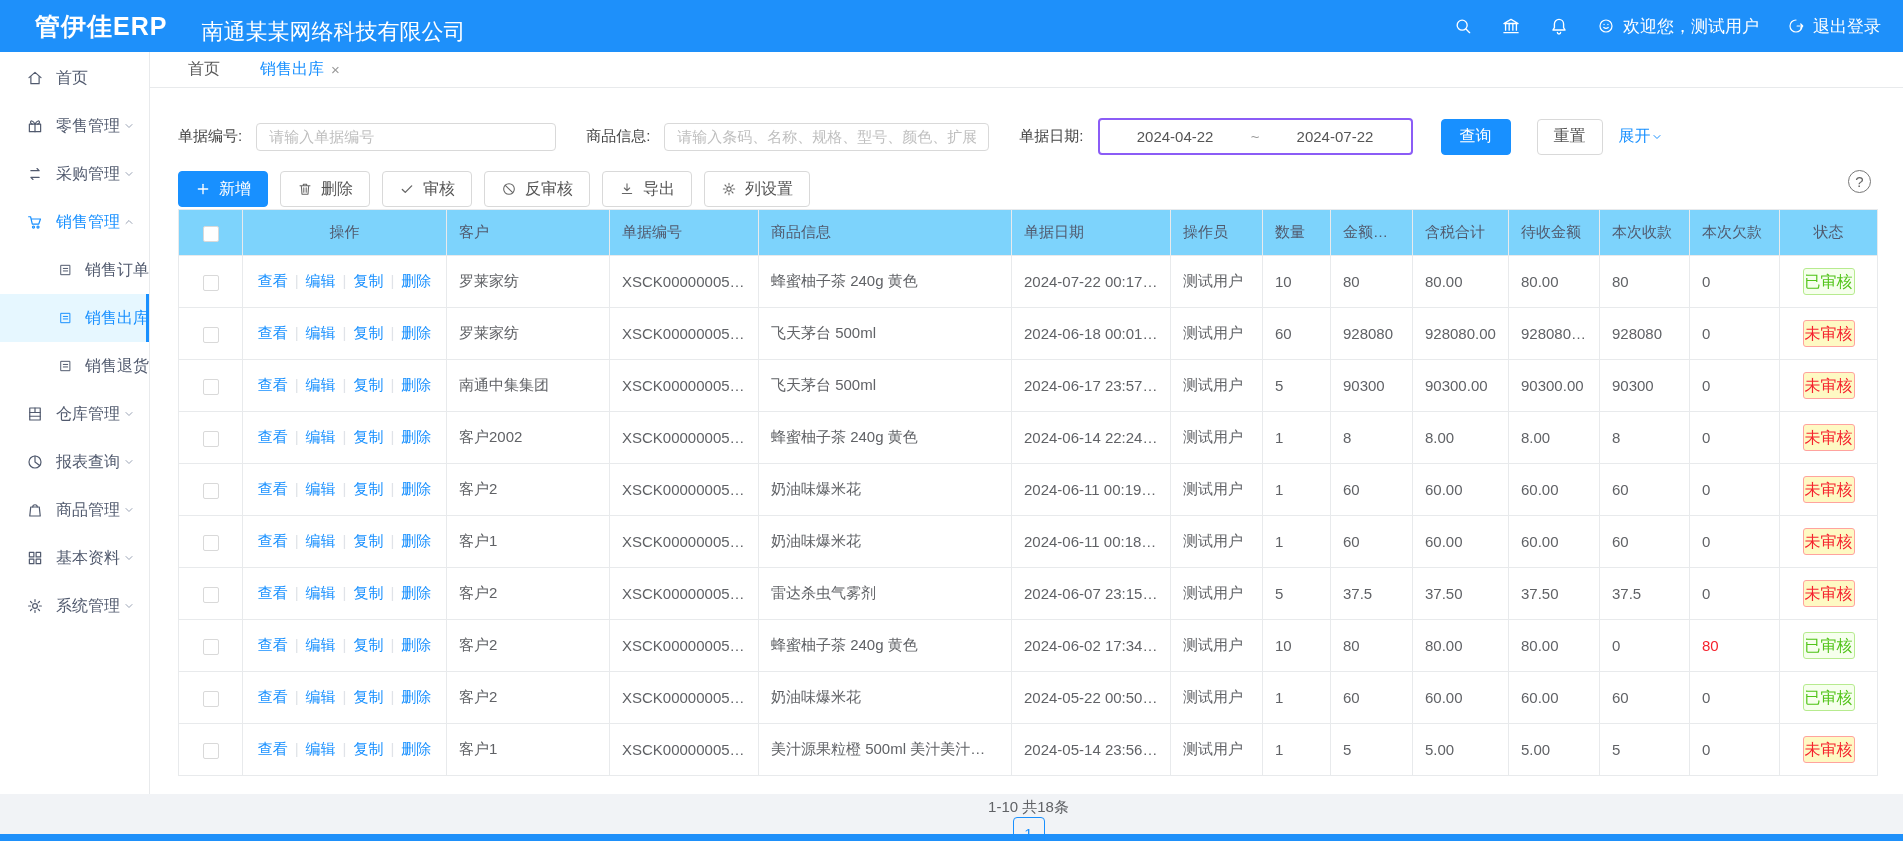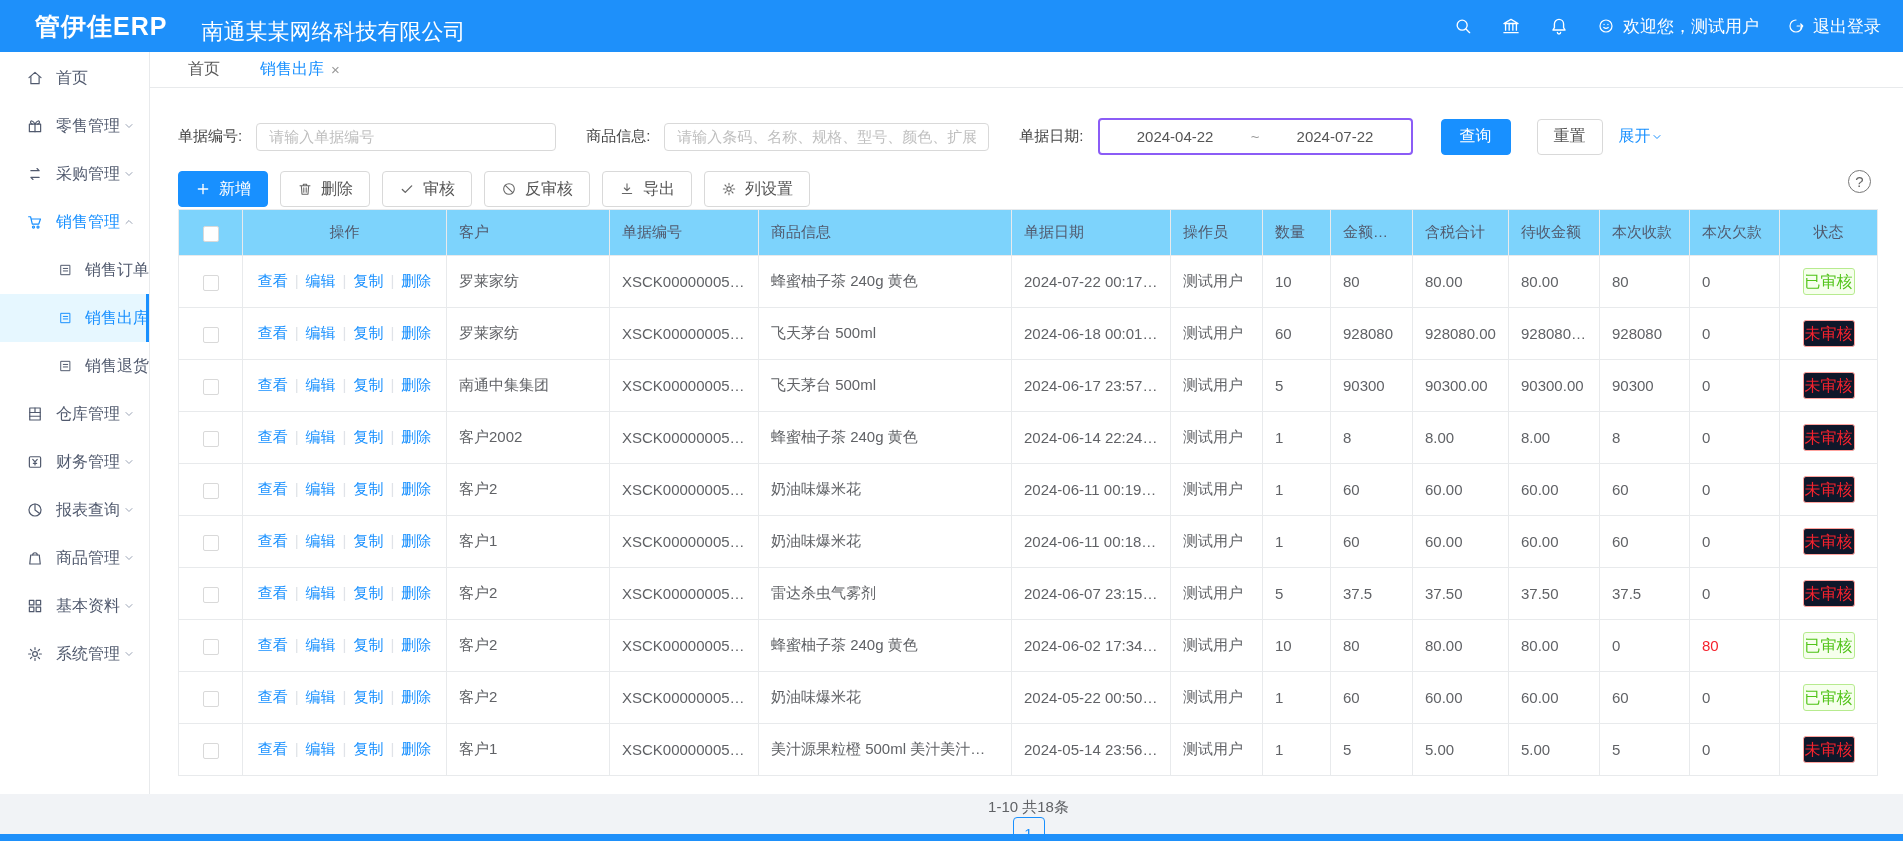--- a/index.html
+++ b/index.html
@@ -64,21 +64,21 @@
   tbody td { height:47px; color:#606266; }
   .c-check { text-align:center; padding:0; }
   .c-center, .c-ops, .c-status { text-align:center; }
   .cbx { display:inline-block; width:16px; height:16px; border:1px solid #d9d9d9; border-radius:2px; background:#fff; vertical-align:middle; cursor:pointer; }
   .c-ops { padding:16px 6px; }
   a.op { color:#1890ff; text-decoration:none; cursor:pointer; }
   .sep { color:#e0e3e8; margin:0 7px; }
   td.alert { color:#f5222d; }
   .badge { display:inline-block; padding:3px 1px; border-radius:3px; font-size:16px; line-height:1.2; border:1px solid; }
   .badge.success { color:#52c41a; background:#f6ffed; border-color:#b7eb8f; }
-  .badge.danger { color:#f5222d; background:#0f172a; border-color:#ffa39e; }
+  .badge.danger { color:#f5222d; background:#fef9c3; border-color:#ffa39e; }
 
   
   .pager { display:flex; align-items:center; justify-content:flex-end; margin-top:22px; font-size:15px; color:#606266;flex-direction:column; }
   .pager .arrow { color:#b8bcc4; display:flex; align-items:center; cursor:pointer; }
   .pager .arrow.next { color:#666; }
   .pagebox { min-width:32px; height:32px; border-radius:4px; display:flex; align-items:center; justify-content:center; cursor:pointer; padding:0 6px; }
   .pagebox.current { border:1px solid #1890ff; color:#1890ff; }
   .sizesel { height:32px; border:1px solid #d9d9d9; border-radius:4px; display:flex; align-items:center; gap:10px; padding:0 12px; cursor:pointer; color:#606266; }
   .sizesel .i { color:#b0b4bb; }
   .jump-input { width:66px; height:32px; border:1px solid #d9d9d9; border-radius:4px; outline:none; padding:0 8px; font-size:15px; font-family:inherit; }
@@ -225,34 +225,20 @@
         <div class="side-item">
           <span class="i t18">
             <svg viewBox="0 0 24 24" fill="none" stroke="currentColor" stroke-width="1.6" stroke-linecap="round" stroke-linejoin="round">
               <rect x="5" y="4" width="14" height="16"></rect>
               <line x1="5" y1="10" x2="19" y2="10"></line>
               <line x1="5" y1="15" x2="19" y2="15"></line>
               <line x1="12" y1="4" x2="12" y2="10"></line>
             </svg>
           </span>
           <span class="lbl">仓库管理</span>
-          <span class="chev i t12">
-            <svg viewBox="0 0 24 24" fill="none" stroke="currentColor" stroke-width="2" stroke-linecap="round" stroke-linejoin="round">
-              <polyline points="6,9 12,15 18,9"></polyline>
-            </svg>
-          </span>
-        </div>
-        <div class="side-item">
-          <span class="i t18">
-            <svg viewBox="0 0 24 24" fill="none" stroke="currentColor" stroke-width="1.6" stroke-linecap="round" stroke-linejoin="round">
-              <rect x="4.5" y="5" width="15" height="14" rx="1.5"></rect>
-              <path d="M9 8.5l3 3.4 3-3.4M12 11.9V16M9.8 13.7h4.4"></path>
-            </svg>
-          </span>
-          <span class="lbl">财务管理</span>
           <span class="chev i t12">
             <svg viewBox="0 0 24 24" fill="none" stroke="currentColor" stroke-width="2" stroke-linecap="round" stroke-linejoin="round">
               <polyline points="6,9 12,15 18,9"></polyline>
             </svg>
           </span>
         </div>
         <div class="side-item">
           <span class="i t18">
             <svg viewBox="0 0 24 24" fill="none" stroke="currentColor" stroke-width="1.6" stroke-linecap="round" stroke-linejoin="round">
               <circle cx="12" cy="12" r="8"></circle>

